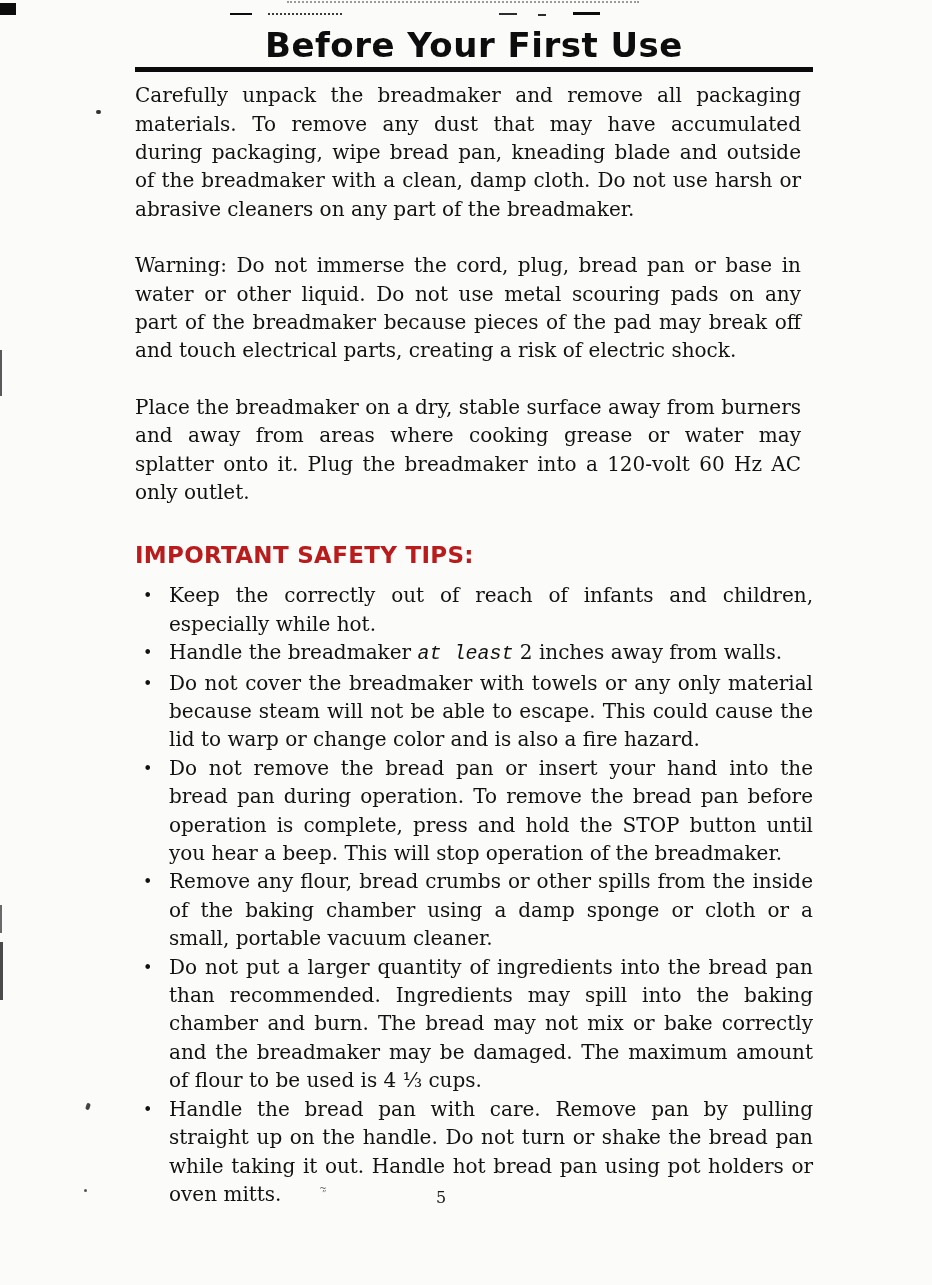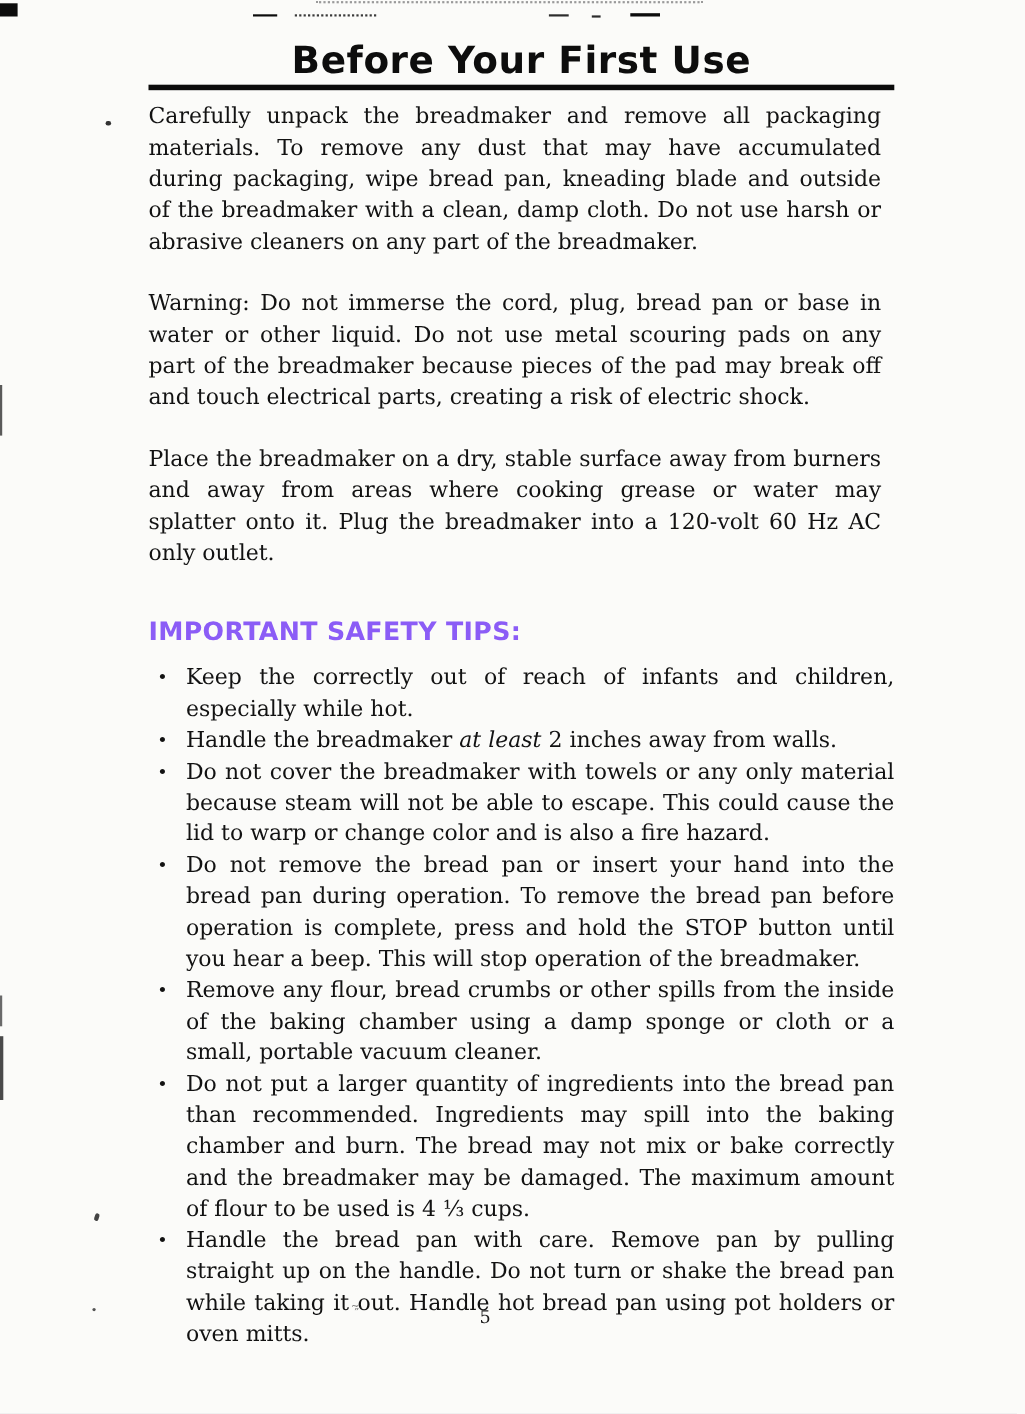--- a/index.html
+++ b/index.html
@@ -15,45 +15,45 @@
   .content {
     position: absolute;
     left: 135px;
     top: 22px;
     width: 678px;
   }
   .title-block {
     text-align: center;
     border-bottom: 5px solid #0b0b0b;
     padding-bottom: 2px;
-    margin: 14px 0 9px 0;
+    margin: 4px 0 9px 0;
   }
   .title {
     font-family: "DejaVu Sans", sans-serif;
     font-weight: bold;
     font-size: 34px;
     line-height: 1.15;
     letter-spacing: 0.5px;
     color: #0d0d0d;
   }
   .para {
     font-size: 20px;
     line-height: 28.4px;
     text-align: justify;
     margin: 0 12px 28px 0;
   }
   .bold { font-weight: normal; }
-  em { font-style: italic; }
+  em { font-style: italic; font-family: Liberation Mono, monospace; }
   .safety-heading {
     font-family: "DejaVu Sans", sans-serif;
     font-weight: bold;
     font-size: 23px;
     letter-spacing: 0.3px;
-    color: #8b5cf6;
-    margin: 46px 0 13px 0;
+    color: #b91c1c;
+    margin: 36px 0 13px 0;
   }
   ul.tips {
     list-style: none;
     margin: 0;
     padding: 0 0 0 34px;
   }
   ul.tips li {
     position: relative;
     font-size: 20px;
     line-height: 28.4px;

